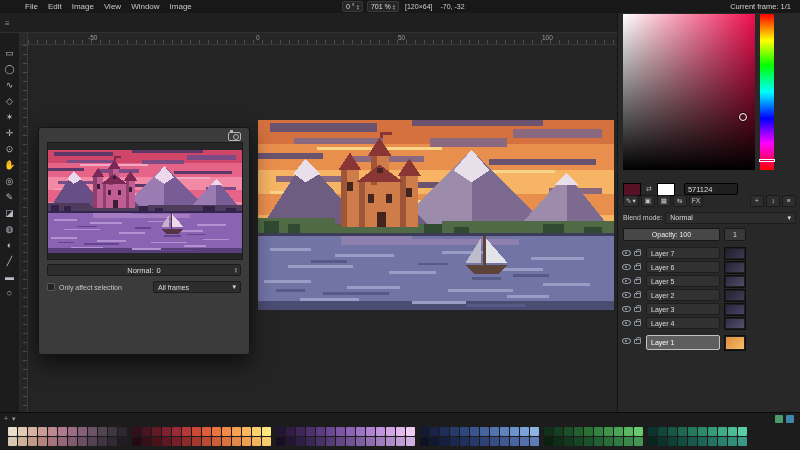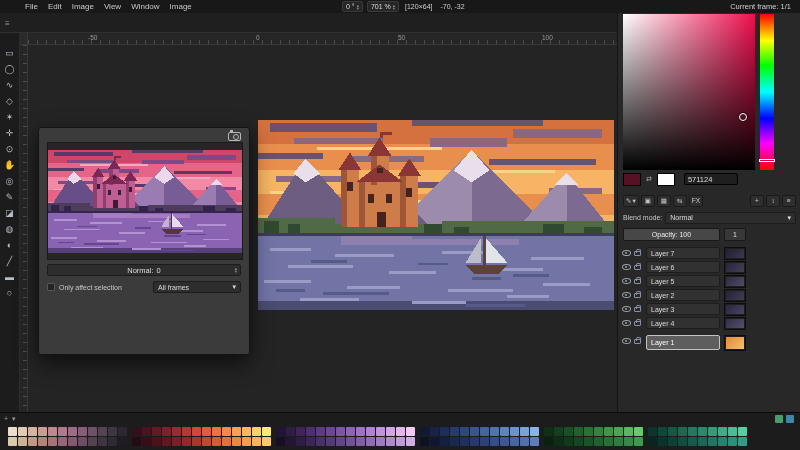--- a/index.html
+++ b/index.html
@@ -54,21 +54,21 @@
   #frames-dropdown{margin-left:auto;width:88px;justify-content:space-between}
   .btn-row{display:flex;justify-content:center;gap:14px;margin-top:7px}
   .btn{width:58px;height:13px;background:#2f2f2f;border:1px solid #181818;border-radius:2px;display:flex;align-items:center;justify-content:center;font-size:7.5px;color:#ddd}
 
   
   #right-panel{position:absolute;left:617px;top:13px;width:183px;height:399px;background:#282828;border-left:1px solid #151515}
   #color-square{position:absolute;left:5px;top:1px;width:132px;height:156px}
   #color-cursor{position:absolute;left:121px;top:100px;width:8px;height:8px;border:1px solid #fff;border-radius:50%;box-shadow:0 0 0 1px rgba(0,0,0,.55)}
   #hue-strip{position:absolute;left:142px;top:1px;width:14px;height:156px;background:linear-gradient(#f00 0%,#ff0 17%,#0f0 33%,#0ff 50%,#00f 67%,#f0f 83%,#f00 100%)}
   #hue-cursor{position:absolute;left:141px;top:146px;width:16px;height:3px;border:1px solid #fff;background:rgba(0,0,0,.2)}
-  #swatch-row{position:absolute;left:5px;top:159px;height:14px;display:flex;align-items:center;gap:5px}
+  #swatch-row{position:absolute;left:5px;top:169px;height:14px;display:flex;align-items:center;gap:5px}
   .cswatch{width:18px;height:13px;border:1px solid #000}
   #swap-icon{font-size:7px;color:#aaa}
   #hex-field{width:54px;height:12px;background:#1f1f1f;border:1px solid #000;border-radius:2px;font-size:7.5px;color:#ddd;display:flex;align-items:center;padding:0 3px;margin-left:4px}
   #icon-row{position:absolute;left:5px;top:181px;width:173px;height:13px;display:flex;gap:2px;align-items:center}
   .mini-btn{height:12px;min-width:14px;padding:0 2px;background:#2e2e2e;border:1px solid #1a1a1a;border-radius:2px;display:flex;align-items:center;justify-content:center;font-size:6.5px;color:#c8c8c8;gap:1px}
   .flexspacer{flex:1}
   #blend-row{position:absolute;left:5px;top:198px;width:173px;height:13px;display:flex;align-items:center;gap:3px;font-size:7px;color:#c8c8c8}
   #blend-dropdown{flex:1;justify-content:space-between}
   #opacity-slider{position:absolute;left:5px;top:215px;width:97px;height:13px;background:#474747;border:1px solid #181818;border-radius:2px;display:flex;align-items:center;justify-content:center;font-size:7px;color:#eee}
   #frame-header{position:absolute;left:106px;top:215px;width:22px;height:13px;background:#383838;border:1px solid #181818;border-radius:2px;display:flex;align-items:center;justify-content:center;font-size:7px;color:#ddd}

